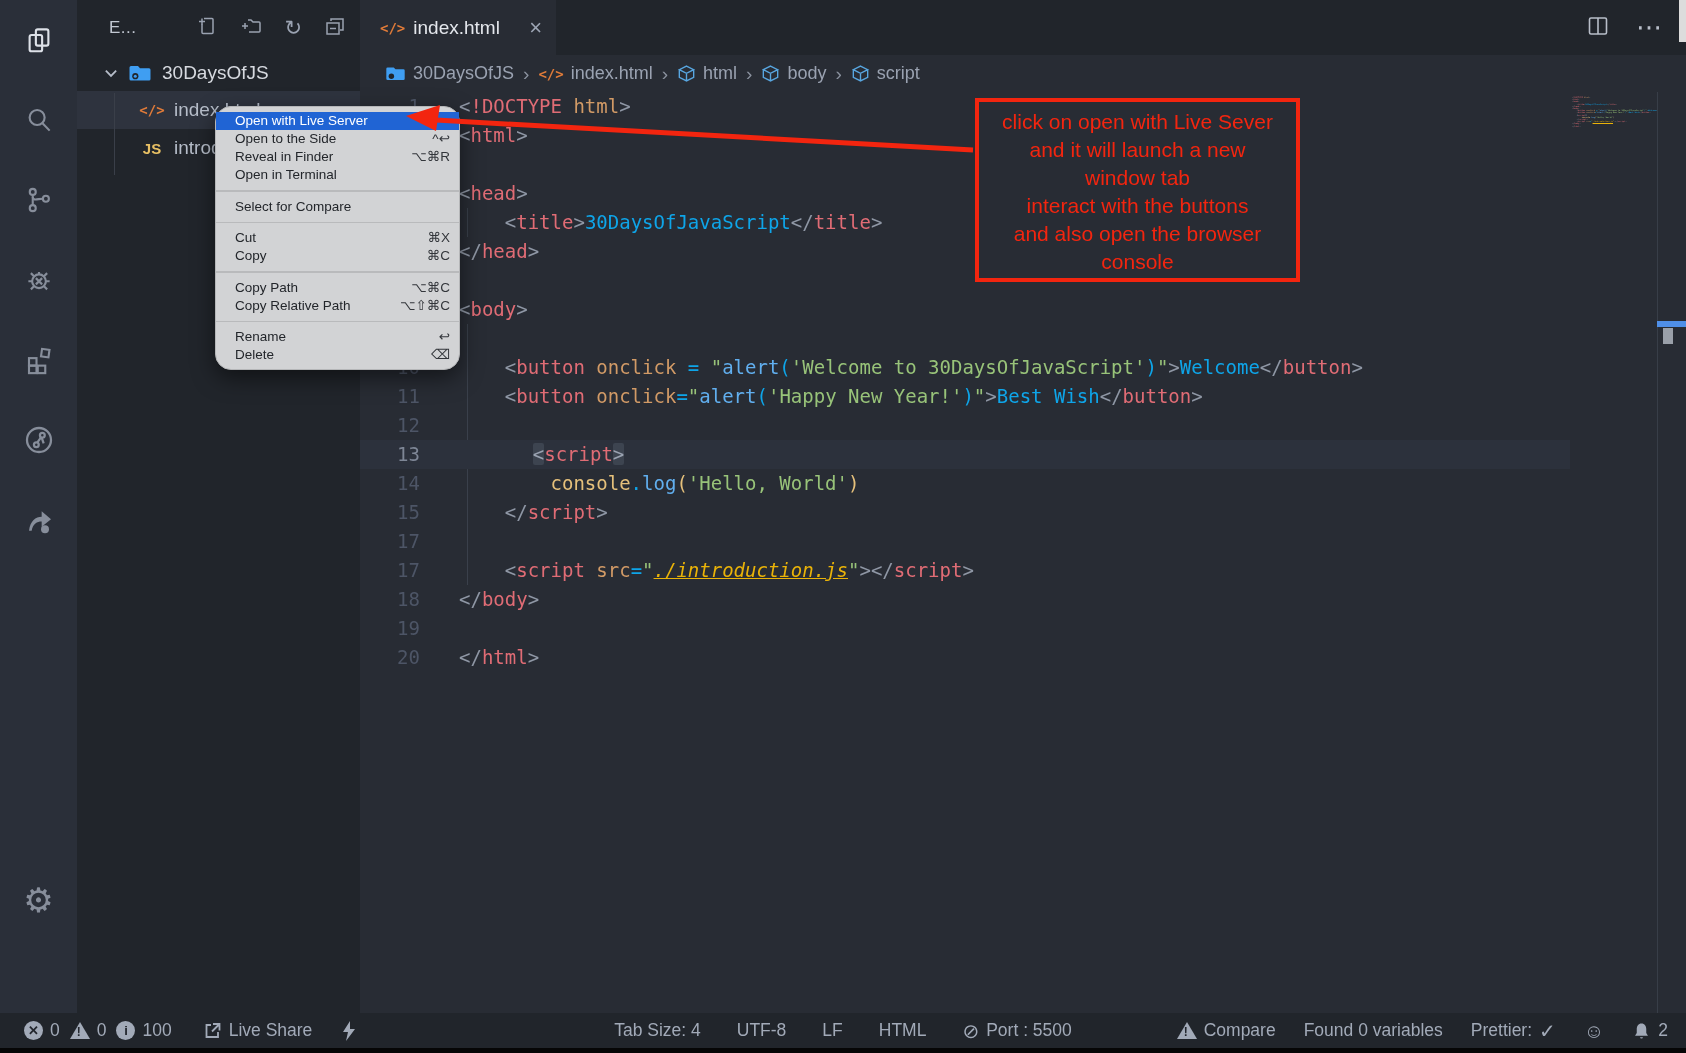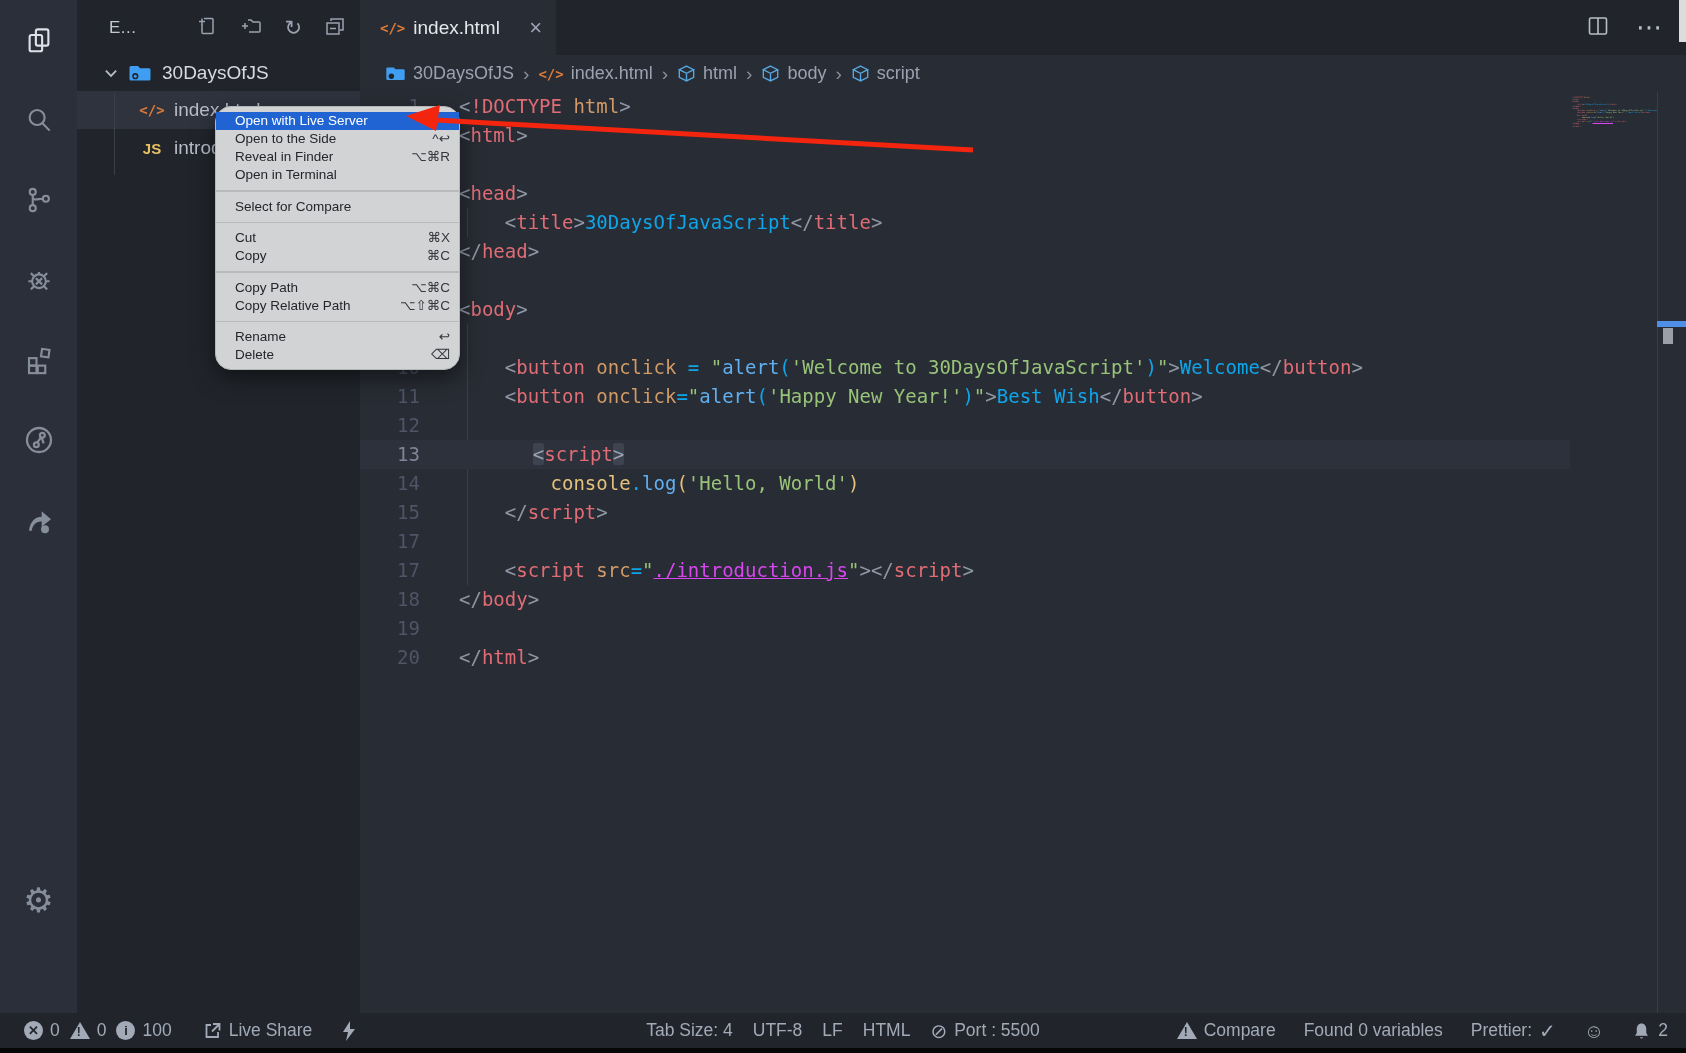--- a/index.html
+++ b/index.html
@@ -45,21 +45,21 @@
   
   .codearea{position:absolute;left:0;top:92px;right:0;bottom:0;font-family:"DejaVu Sans Mono",monospace;font-size:19px;}
   .rows{position:absolute;left:0;top:0;}
   .crow{display:flex;height:29px;line-height:29px;width:1210px;}
   .crow.cur{background:#2c313c;gap:28px;}
   .ln{width:60px;text-align:right;color:#4d5566;flex:0 0 60px;}
   .crow.cur .ln{color:#7e8696;}
   .cl{margin-left:39px;white-space:pre;}
   .c-p{color:#8f97a5;} .c-t{color:#e06c75;} .c-a{color:#d19a66;} .c-s{color:#98c379;}
   .c-f{color:#61afef;} .c-o{color:#e5c07b;} .c-w{color:#0ea5e9;} .c-g{color:#e5c07b;}
-  .c-u{color:#d946ef;text-decoration:underline;}
+  .c-u{color:#eab308;text-decoration:underline;font-style:italic;}
   .c-pb{color:#9aa2b1;background:#3d4450;border-radius:2px;}
   .iguide{position:absolute;width:1px;background:#3a404b;left:107px;}
   
   .minimap{position:absolute;left:1212px;top:4px;width:85px;height:140px;overflow:hidden;
            font-family:"DejaVu Sans Mono",monospace;font-size:2px;line-height:2.2px;}
   .minimap div{white-space:pre;}
   .ov-line{position:absolute;left:1297px;top:0;bottom:0;width:1px;background:#383e48;}
   .ov-blue{position:absolute;left:1297px;top:229px;width:29px;height:6px;background:#4f8fe8;}
   .ov-thumb{position:absolute;left:1303px;top:236px;width:10px;height:16px;background:#9aa0a9;}
   .tab-scroll{position:absolute;right:0;top:0;width:7px;height:42px;background:#dcdcdc;}
@@ -74,21 +74,21 @@
   .msep{height:1.5px;background:#b9babc;margin:6px 0;}
   
   .note{position:absolute;left:975px;top:98px;width:325px;height:184px;border:4px solid #f3250f;
         box-sizing:border-box;color:#f3250f;font-size:21px;line-height:28px;text-align:center;
         white-space:pre-line;padding-top:6px;z-index:40;}
   .arrow-svg{position:absolute;left:0;top:0;width:1686px;height:1053px;pointer-events:none;z-index:60;}
   
   .status{position:absolute;left:0;bottom:5px;right:0;height:35px;background:#21252b;color:#a2aab8;
           font-size:17.5px;display:flex;align-items:center;}
   .sb-left{display:flex;align-items:center;gap:10px;padding-left:24px;}
-  .sb-center{position:absolute;left:50%;transform:translateX(-50%);display:flex;align-items:center;gap:20px;}
+  .sb-center{position:absolute;left:50%;transform:translateX(-50%);display:flex;align-items:center;gap:36px;}
   .sb-right{margin-left:auto;display:flex;align-items:center;gap:28px;padding-right:18px;}
   .sb-item{display:flex;align-items:center;gap:7px;}
   .sb-circle{display:inline-block;width:19px;height:19px;border-radius:50%;background:#a2aab8;color:#22262d;
              font-size:13px;font-weight:bold;text-align:center;line-height:19px;}
   .tri{position:relative;width:0;height:0;border-left:10px solid transparent;border-right:10px solid transparent;
        border-bottom:17px solid #a2aab8;}
   .tri span{position:absolute;left:-3px;top:3px;color:#22262d;font-size:12px;font-weight:bold;}
   .glyph{font-size:20px;line-height:20px;}
   .window-edge{position:absolute;left:0;bottom:0;right:0;height:5px;background:#060606;}
 </style>
@@ -415,20 +415,26 @@
       <div class="mi">
         <span>Rename</span>
         <span class="sc">↩</span>
       </div>
       <div class="mi">
         <span>Delete</span>
         <span class="sc">⌫</span>
       </div>
     </div>
 
+  <div class="note">click on open with Live Sever
+and it will launch a new
+window tab
+interact with the buttons
+and also open the browser
+console</div>
 
   <svg class="arrow-svg">
     <line x1="973" y1="150" x2="436" y2="120" stroke="#f3250f" stroke-width="5"></line>
     <polygon points="406,116 440,105 436,131" fill="#f3250f"></polygon>
   </svg>
 
   <div class="status">
     <div class="sb-left">
       <span class="sb-item">
         <span class="sb-circle">✕</span>

